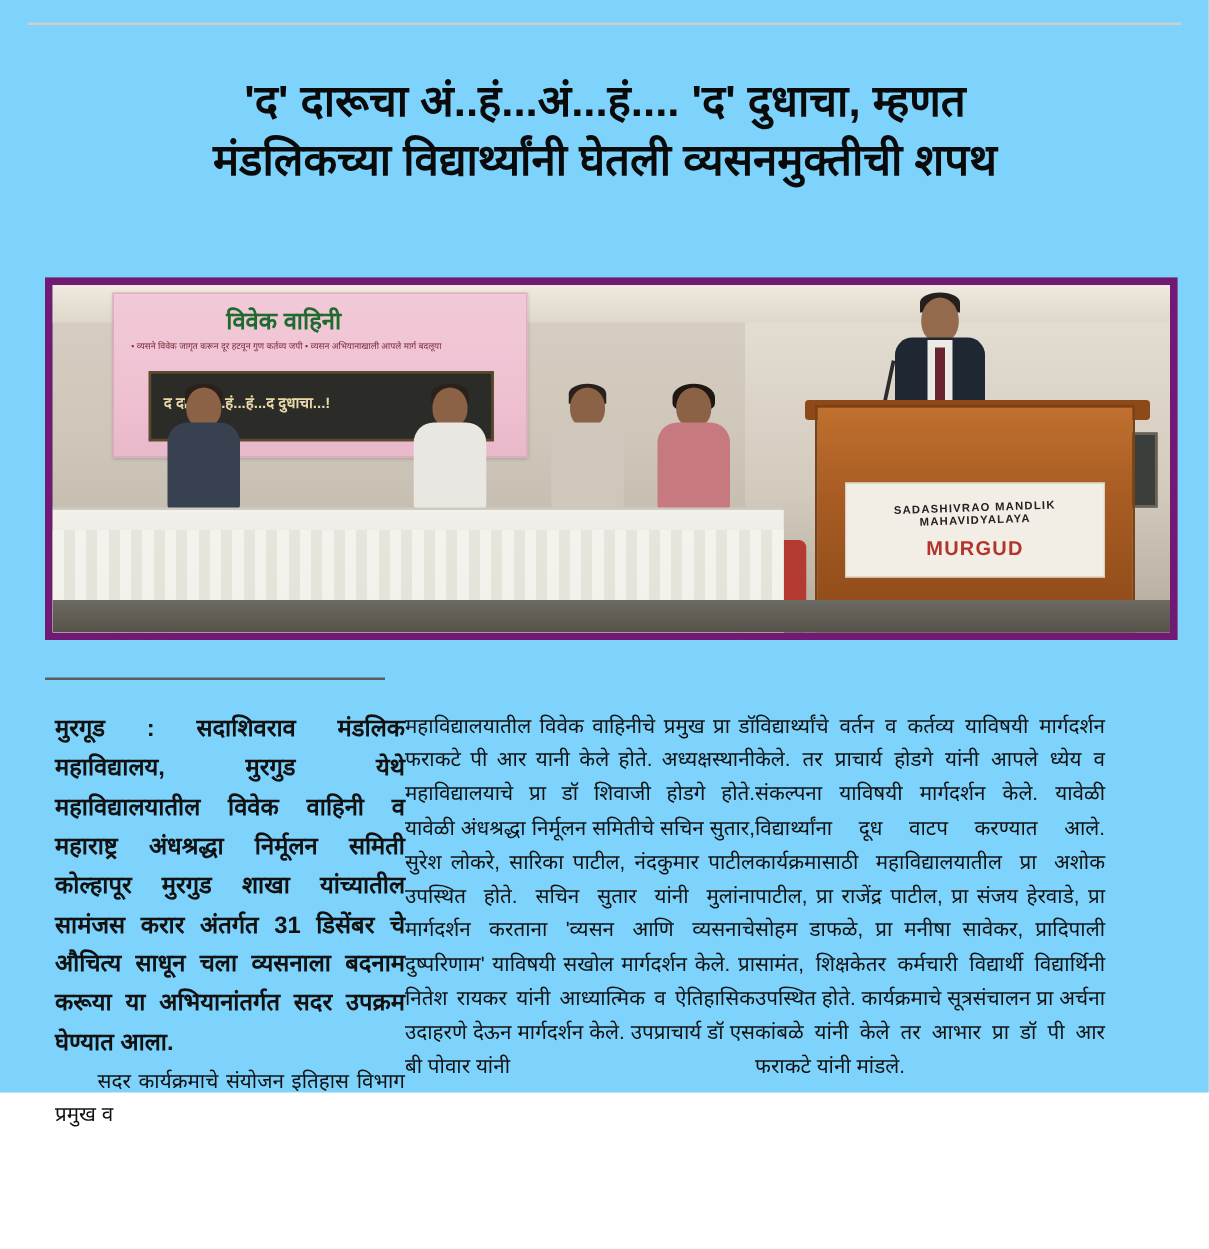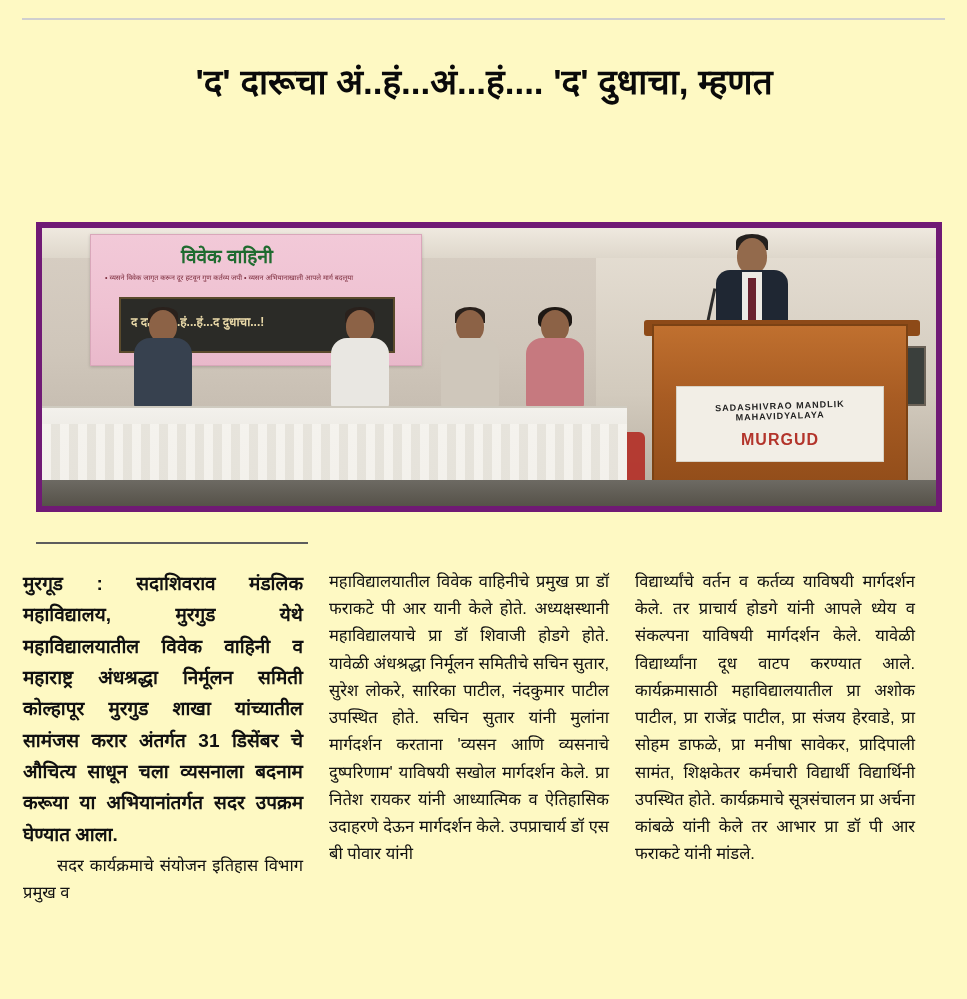--- a/index.html
+++ b/index.html
@@ -10,22 +10,22 @@
   body {
     width: 967px;
     height: 999px;
     font-family: "Liberation Sans", sans-serif;
     color: #111;
     overflow: hidden;
   }
   .page {
     position: relative;
     width: 967px;
-    height: 999px;
-    background: #fef9c3;
+    height: 874px;
+    background: #7dd3fc;
     box-sizing: border-box;
     padding: 0;
   }
   .top-rule {
     position: absolute;
     top: 18px;
     left: 22px;
     right: 22px;
     height: 2px;
     background: #cfcfcf;
@@ -280,24 +280,23 @@
     left: 36px;
     width: 272px;
     height: 2px;
     background: #5d5d5d;
   }
 
   
   .cols {
     position: absolute;
     top: 568px;
-    left: 23px;
+    left: 44px;
     width: 894px;
     display: flex;
-    gap: 26px;
   }
   .col {
     width: 280px;
     font-size: 16.5px;
     line-height: 1.65;
     color: #111;
     text-align: justify;
     text-justify: inter-word;
   }
   .col p { margin: 0 0 2px 0; }
@@ -309,20 +308,21 @@
 </style>
 </head>
 <body>
 
 <div class="page">
 
   <div class="top-rule"></div>
 
   <div class="headline">
     <span class="l1">'द' दारूचा अं..हं...अं...हं.... 'द' दुधाचा, म्हणत</span>
+    <span class="l2">मंडलिकच्या विद्यार्थ्यांनी घेतली व्यसनमुक्तीची शपथ</span>
   </div>
 
   <div class="photo">
     <div class="ph-wall"></div>
     <div class="ph-wall-right"></div>
     <div class="ph-ceiling"></div>
 
     <div class="ph-banner">
       <div class="ph-banner-title">विवेक वाहिनी</div>
       <div class="ph-banner-lines">• व्यसने विवेक जागृत करून दूर हटवून गुण कर्तव्य जपी

